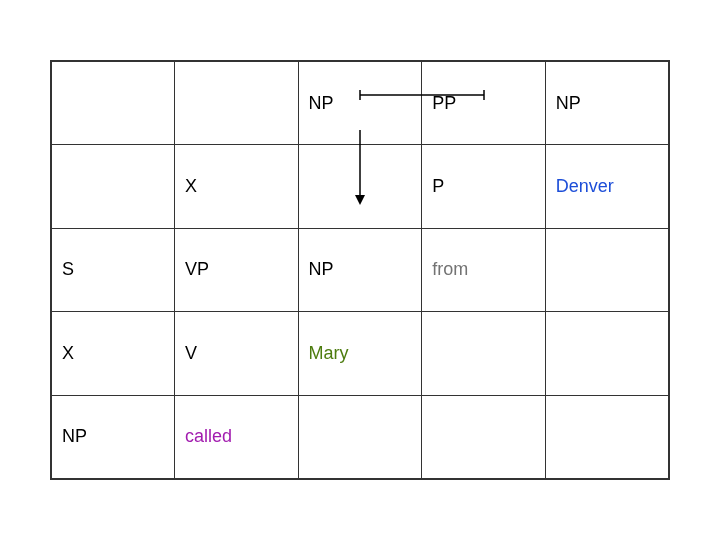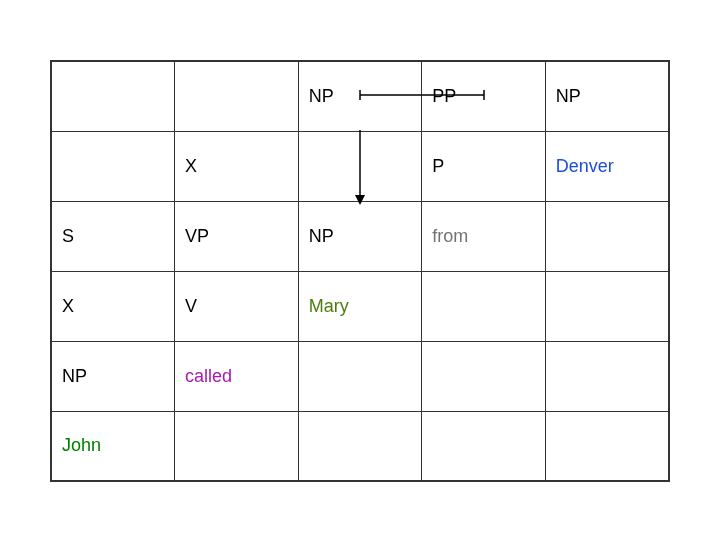--- a/index.html
+++ b/index.html
@@ -81,27 +81,20 @@
           <td><span style="color: rgb(0, 0, 0); font-weight: normal;"></span></td>
           <td><span style="color: rgb(0, 0, 0); font-weight: normal;"></span></td>
         </tr>
         <tr>
           <td><span style="color: rgb(0, 0, 0); font-weight: normal;">NP</span></td>
           <td><span style="color: #a21caf; font-weight: normal;">called</span></td>
           <td><span style="color: rgb(0, 0, 0); font-weight: normal;"></span></td>
           <td><span style="color: rgb(0, 0, 0); font-weight: normal;"></span></td>
           <td><span style="color: rgb(0, 0, 0); font-weight: normal;"></span></td>
         </tr>
-        <tr>
-          <td><span style="color: rgb(0, 128, 0); font-weight: normal;">John</span></td>
-          <td><span style="color: rgb(0, 0, 0); font-weight: normal;"></span></td>
-          <td><span style="color: rgb(0, 0, 0); font-weight: normal;"></span></td>
-          <td><span style="color: rgb(0, 0, 0); font-weight: normal;"></span></td>
-          <td><span style="color: rgb(0, 0, 0); font-weight: normal;"></span></td>
-        </tr>
       </tbody>
   </table>
 
   <svg class="connector-svg" viewBox="0 0 620 420">
 
     <line x1="310" y1="35" x2="434" y2="35" stroke="black" stroke-width="1.5"></line>
 
     <line x1="310" y1="30" x2="310" y2="40" stroke="black" stroke-width="1.5"></line>
 
     <line x1="434" y1="30" x2="434" y2="40" stroke="black" stroke-width="1.5"></line>

